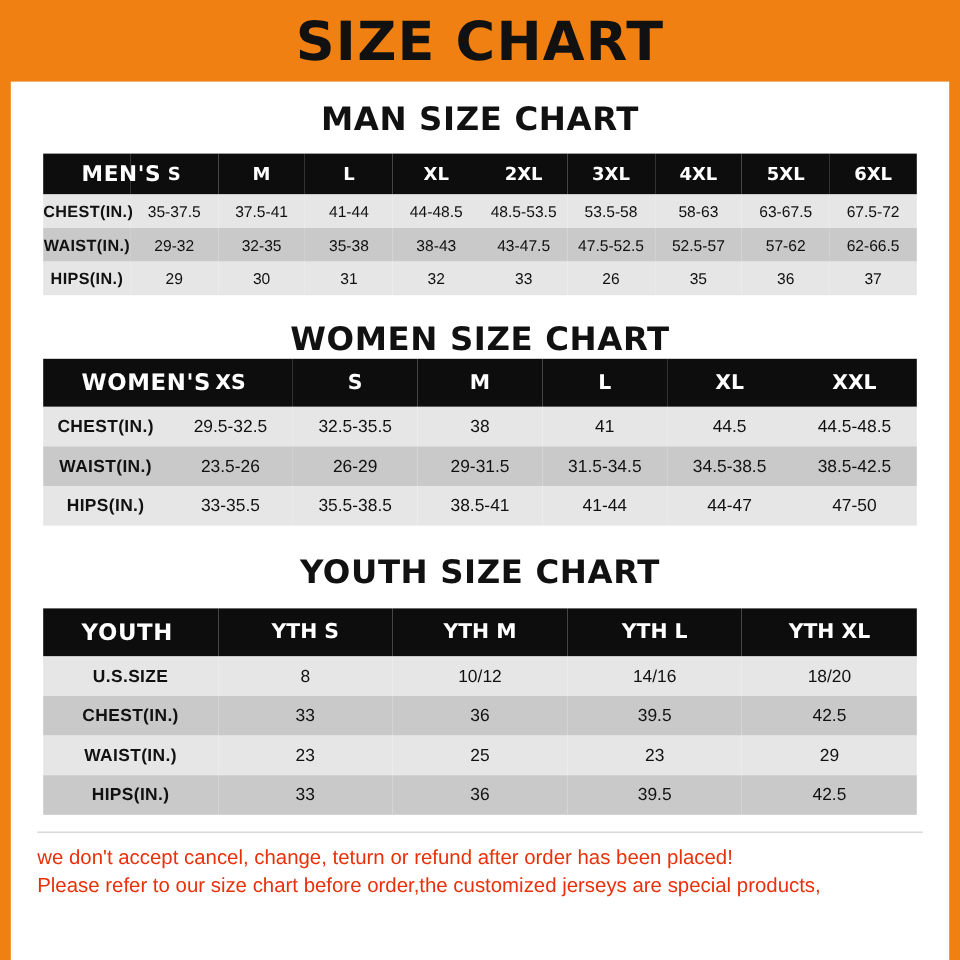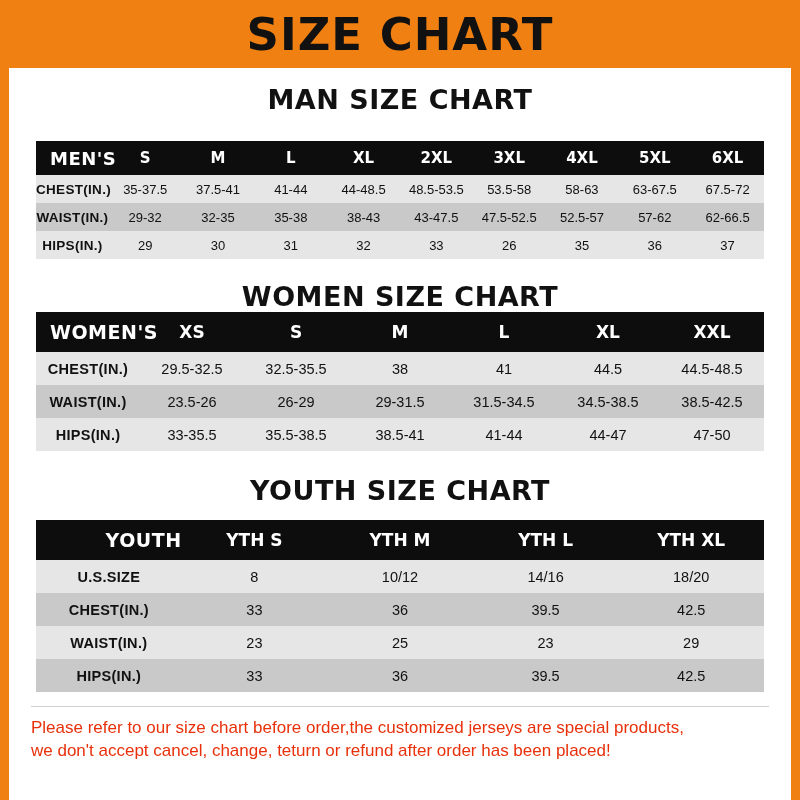--- a/index.html
+++ b/index.html
@@ -42,21 +42,21 @@
     padding: 0 27px;
   }
   .section-title {
     text-align: center;
     font-family: "DejaVu Sans", sans-serif;
     font-weight: bold;
     font-size: 27px;
     color: #111111;
     letter-spacing: 0.5px;
   }
-  .man-title { margin-top: 16px; margin-bottom: 26px; }
+  .man-title { margin-top: 16px; margin-bottom: 13px; }
   .women-title { margin-top: 22px; margin-bottom: 0; }
   .youth-title { margin-top: 24px; margin-bottom: 14px; }
 
   table.sizetable {
     width: 100%;
     border-collapse: collapse;
     table-layout: fixed;
   }
   table.sizetable th,
   table.sizetable td {
@@ -70,22 +70,22 @@
   }
   table.sizetable thead th {
     background: #0d0d0d;
     color: #ffffff;
     font-family: "DejaVu Sans", sans-serif;
     font-weight: bold;
     font-size: 15px;
     height: 34px;
   }
   table.sizetable thead th.rowhead {
-    text-align: right;
-    padding-left: 14px;
+    text-align: left;
+    padding-left: 32px;
     font-size: 18px;
     letter-spacing: 0.5px;
   }
   table.sizetable tbody td.rowhead {
     text-align: center;
     font-size: 13.5px;
     letter-spacing: 0.3px;
     color: #111111;
     font-weight: bold;
   }
@@ -270,17 +270,17 @@
           <td>33</td>
           <td>36</td>
           <td>39.5</td>
           <td>42.5</td>
         </tr>
       </tbody>
     </table>
   </div>
 
   <div class="notice">
+    <div>we don't accept cancel, change, teturn or refund after order has been placed!</div>
     <div>Please refer to our size chart before order,the customized jerseys are special products,</div>
-    <div>we don't accept cancel, change, teturn or refund after order has been placed!</div>
   </div>
 
 </div>
 
 </body></html>

